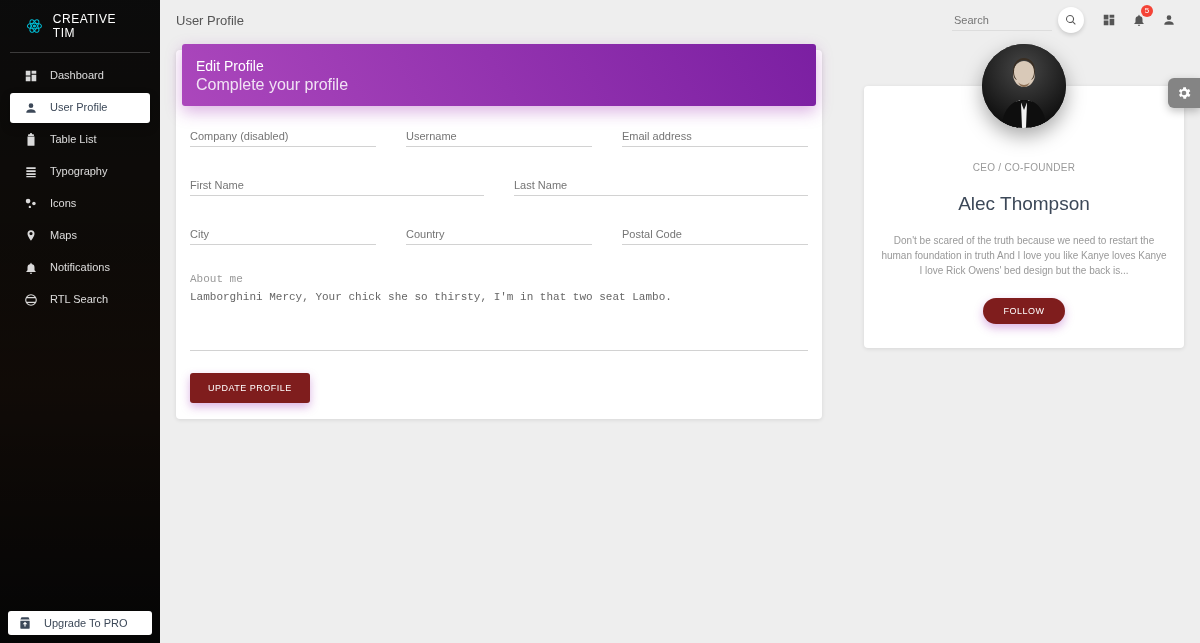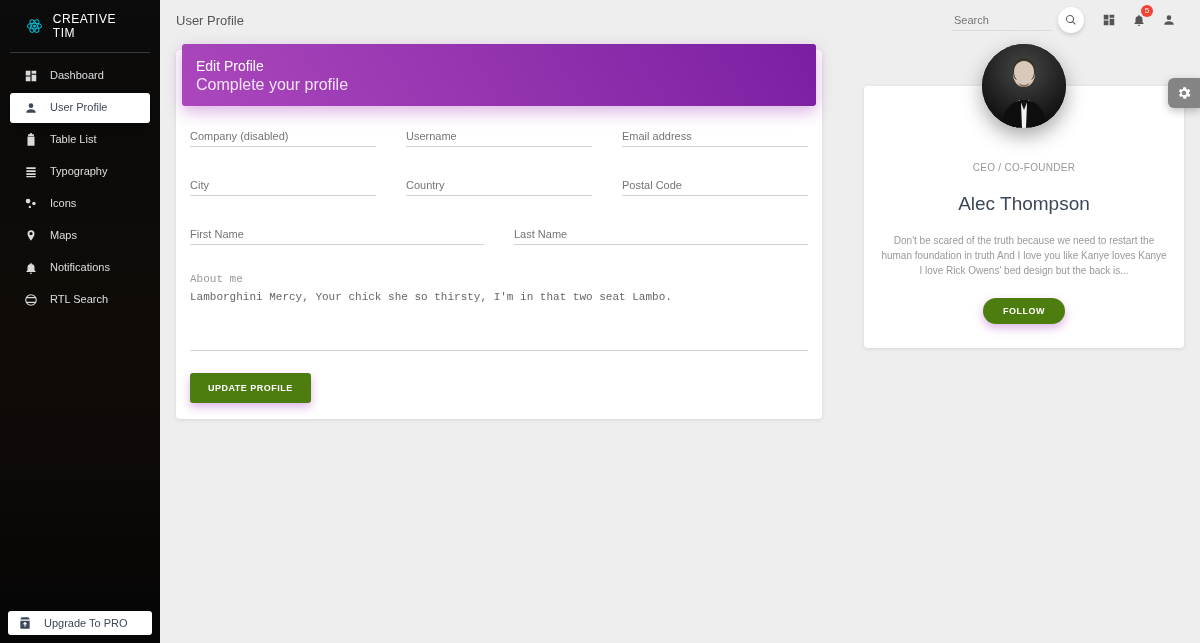--- a/index.html
+++ b/index.html
@@ -121,24 +121,24 @@
   border: none; border-bottom: 1px solid #d2d2d2;
   padding: 4px 0 4px;
   font-size: 11px; color: #666;
   outline: none; background: transparent;
 }
 .field .label-static { font-size: 11px; color: #999; margin-bottom: 2px; display:block; }
 .field textarea { resize: none; height: 64px; font-family: inherit; }
 
 .btn {
   display: inline-block;
-  background: #4d7c0f; color: #fff;
+  background: #7f1d1d; color: #fff;
   border: none; border-radius: 3px;
   padding: 10px 18px;
-  font-size: 9px; letter-spacing: .5px; font-weight: 700;
+  font-size: 9px; letter-spacing: .5px; font-weight: 400;
   box-shadow: 0 4px 10px rgba(156,39,176,.35);
   cursor: pointer;
 }
 .btn.pill { border-radius: 30px; padding: 8px 20px; font-size: 9px; }
 
 
 .profile-card {
   width: 320px;
   text-align: center;
   padding: 56px 16px 24px;
@@ -305,27 +305,27 @@
         <div class="h">Edit Profile</div>
         <div class="s">Complete your profile</div>
       </div>
       <div class="card-body">
         <div class="row">
           <div class="field"><input disabled="" placeholder="Company (disabled)" style=""></div>
           <div class="field"><input placeholder="Username" style=""></div>
           <div class="field"><input placeholder="Email address" style=""></div>
         </div>
         <div class="row">
+          <div class="field"><input placeholder="First Name" style=""></div>
+          <div class="field"><input placeholder="Last Name" style=""></div>
+        </div>
+        <div class="row">
           <div class="field"><input placeholder="City" style=""></div>
           <div class="field"><input placeholder="Country" style=""></div>
           <div class="field"><input placeholder="Postal Code" style=""></div>
-        </div>
-        <div class="row">
-          <div class="field"><input placeholder="First Name" style=""></div>
-          <div class="field"><input placeholder="Last Name" style=""></div>
         </div>
         <div class="row" style="margin-bottom:18px;">
           <div class="field" style="flex:1;font-family:Liberation Mono, monospace;">
             <span class="label-static">About me</span>
             <textarea style="">Lamborghini Mercy, Your chick she so thirsty, I'm in that two seat Lambo.</textarea>
           </div>
         </div>
         <button class="btn">UPDATE PROFILE</button>
       </div>
     </section>

